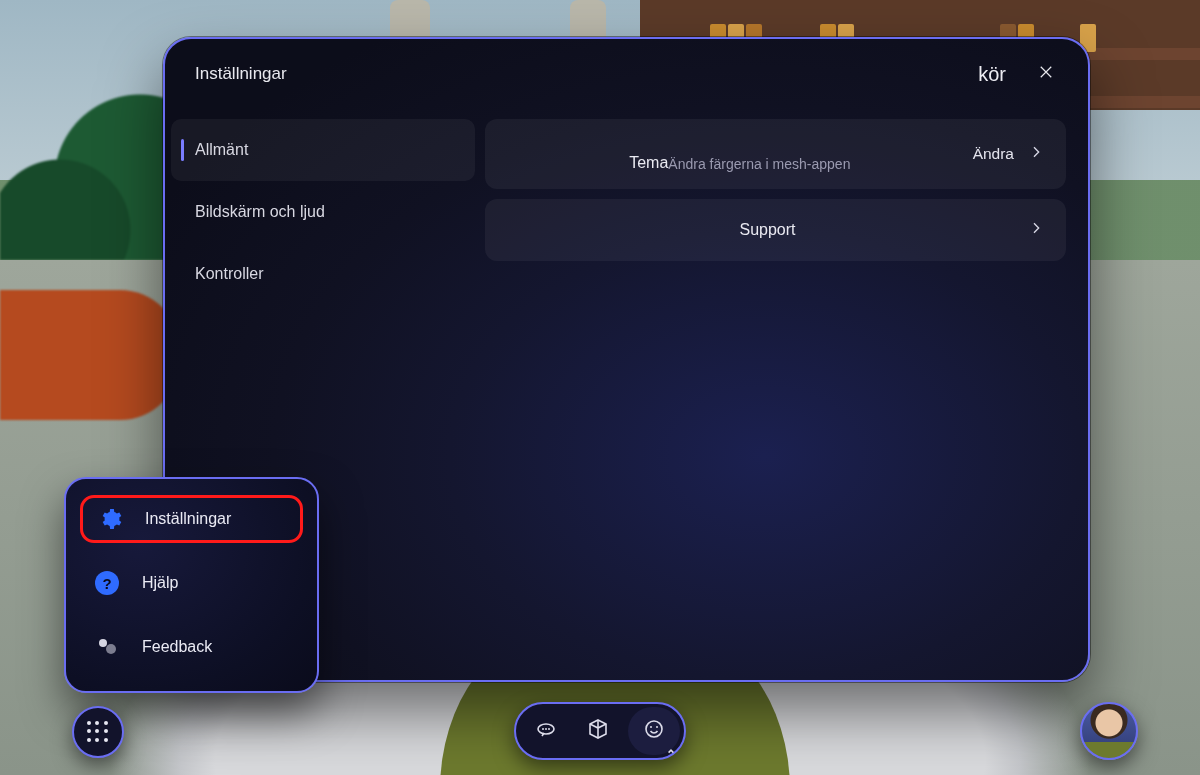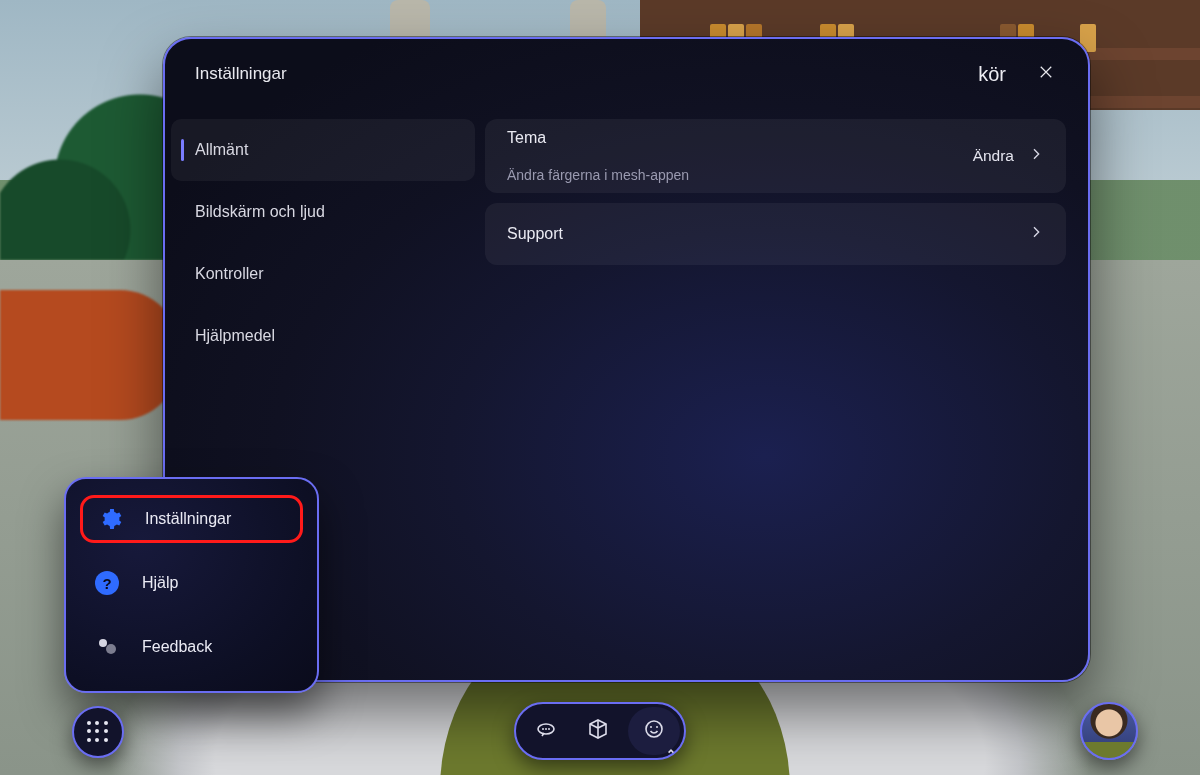--- a/index.html
+++ b/index.html
@@ -82,21 +82,21 @@
 
   .content  { flex:1; padding-top:10px; }
   .row {
     background: rgba(255,255,255,0.055);
     border-radius:12px; margin-bottom:10px;
     display:flex; align-items:center;
     padding: 0 22px; cursor:pointer;
     min-height:62px;
   }
   .row.tall { min-height:70px; }
-  .row-main { flex:1; display:flex; flex-direction:column; justify-content:center; padding:10px 0;}
+  .row-main { flex:1; display:flex; flex-direction:row; justify-content:center; padding:10px 0;align-items:flex-end;}
   .row-title{ font-size:16px; color:#eaeaf2; }
   .row-sub  { font-size:14px; color:#9a9ab0; margin-top:20px; }
   .row-value{ font-size:15.5px; color:#e4e4ee; margin-right:14px;}
   .chevron svg{ width:16px; height:16px; stroke:#d8d8e6; stroke-width:2; fill:none;}
 
   
   .popup{
     position:absolute; left:64px; top:477px; width:255px; height:216px;
     background: radial-gradient(ellipse at 30% 30%, #17193b 0%, #0d0f24 70%, #0a0b1b 100%);
     border:2px solid #6a6df2; border-radius:22px;
@@ -201,23 +201,20 @@
     <div class="sidebar">
       <div class="side-item active">
         <span>Allmänt</span>
       </div>
       <div class="side-item">
         <span>Bildskärm och ljud</span>
       </div>
       <div class="side-item">
         <span>Kontroller</span>
       </div>
-      <div class="side-item">
-        <span>Hjälpmedel</span>
-      </div>
     </div>
 
     <div class="content">
       <div class="row tall">
         <div class="row-main">
           <span class="row-title">Tema</span>
           <span class="row-sub">Ändra färgerna i mesh-appen</span>
         </div>
         <span class="row-value">Ändra</span>
         <span class="chevron">

